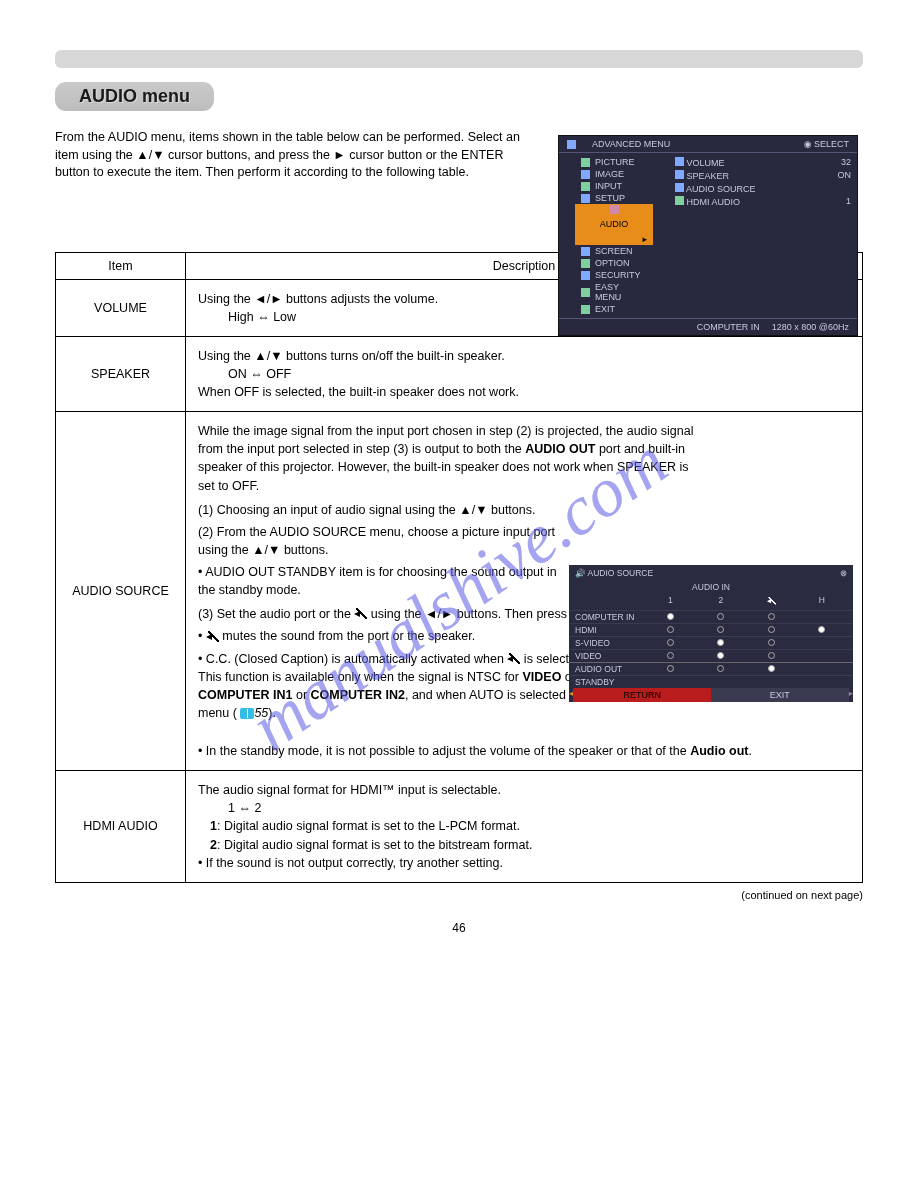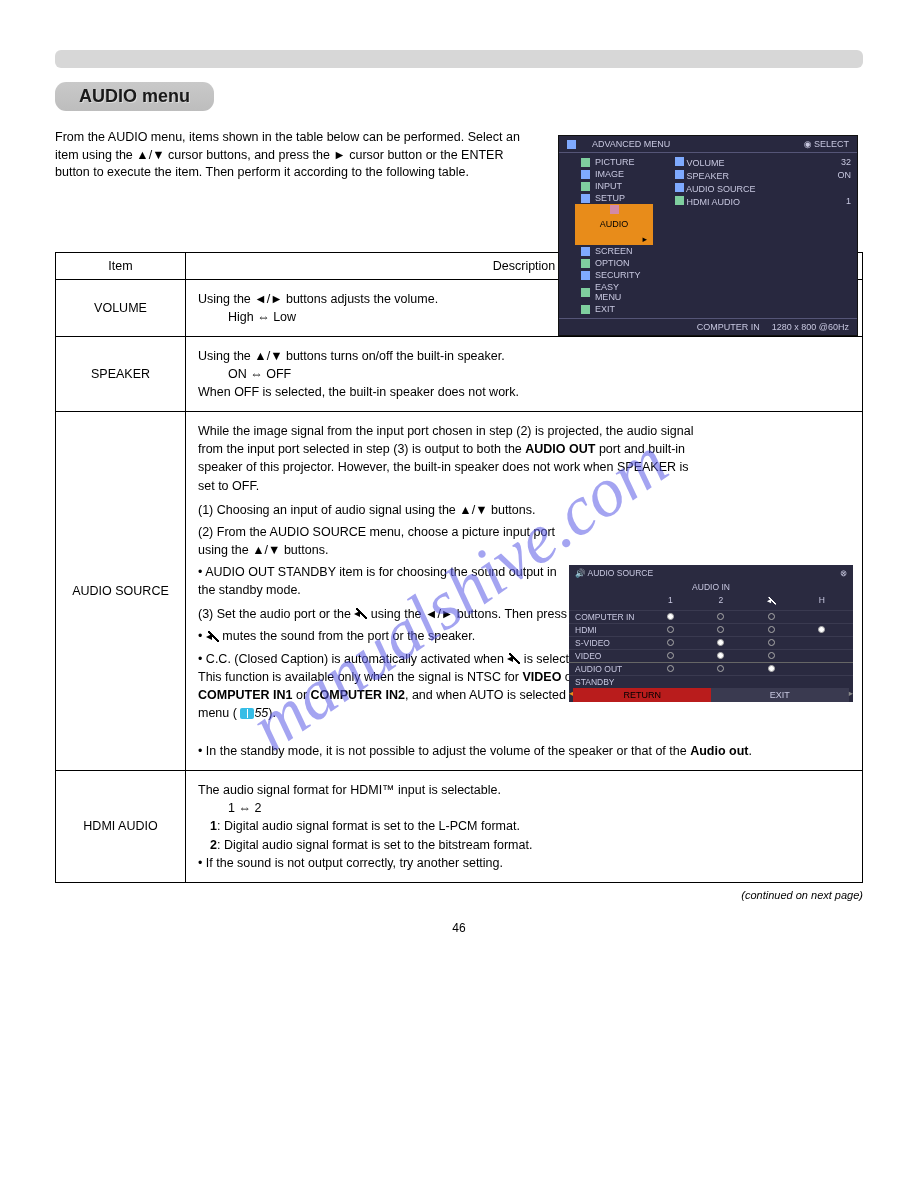--- a/index.html
+++ b/index.html
@@ -169,21 +169,20 @@
     display:inline-block;width:14px;height:11px;
     background:#36bde6;border-radius:2px;vertical-align:middle;
     position:relative;
   }
   .book-ico::after{content:'';position:absolute;left:50%;top:1px;width:1px;height:9px;background:#fff;}
 
   .contd {
     text-align: right;
     font-size: 11px;
     margin-top: 6px;
-    font-style: italic;
   }
   .pgnum {
     text-align: center;
     font-size: 12px;
     margin-top: 20px;
   }
 </style>
 </head>
 <body>
 

